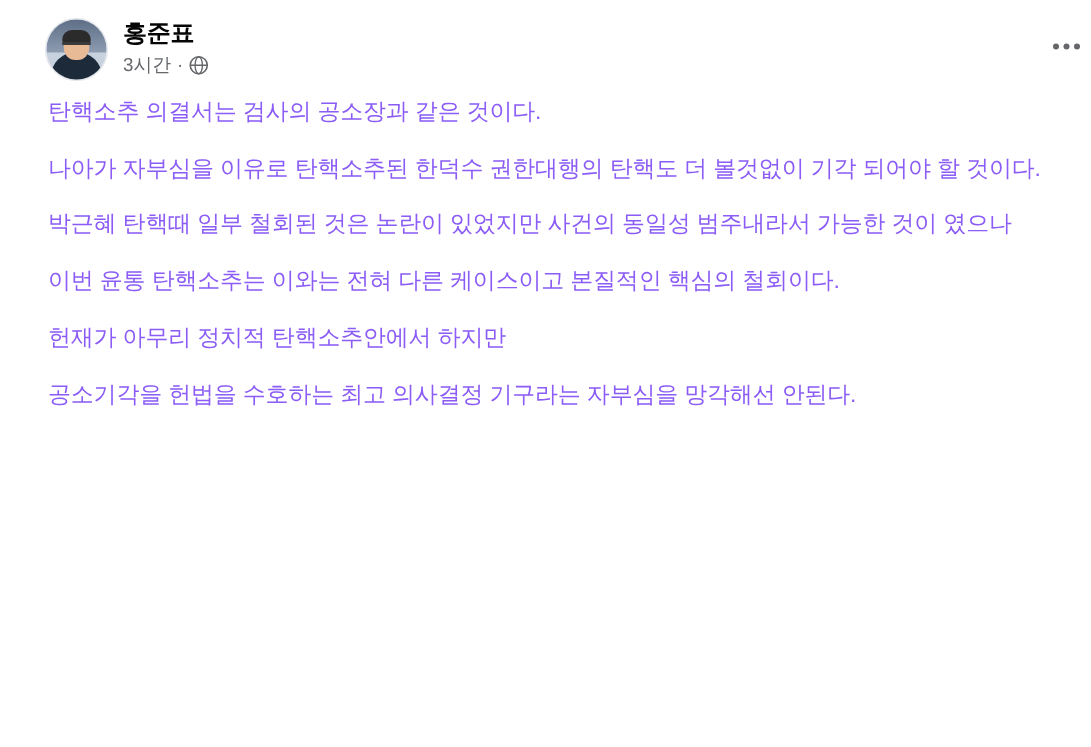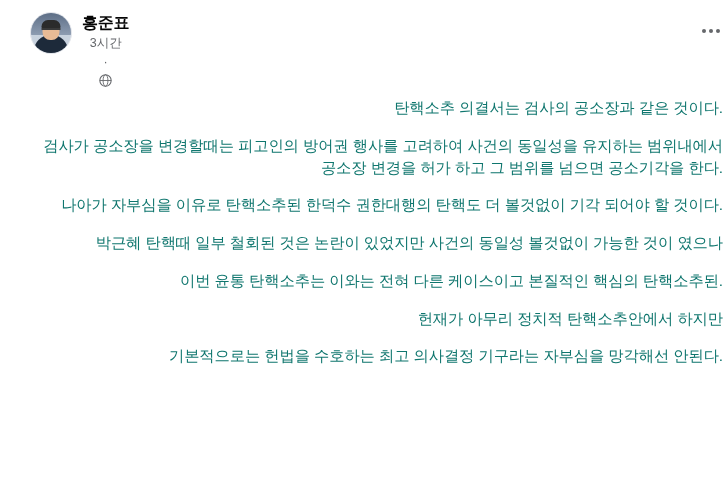--- a/index.html
+++ b/index.html
@@ -94,21 +94,20 @@
     color: #050505;
     letter-spacing: -0.2px;
   }
   .meta {
     margin-top: 4px;
     font-size: 12.5px;
     color: #65676b;
     display: flex;
     align-items: center;
     gap: 4px;
-    flex-direction: column;
   }
   .meta .dot {
     color: #65676b;
     font-size: 12.5px;
   }
   .globe-icon {
     display: inline-block;
     width: 13px;
     height: 13px;
     position: relative;
@@ -135,24 +134,23 @@
     border-radius: 50%;
     background: #65676b;
   }
   .post-body {
     padding: 10px 18px 0 18px;
   }
   .post-body p {
     margin: 0 0 16px 0;
     font-size: 15.3px;
     line-height: 1.42;
-    color: #0f766e;
+    color: #8b5cf6;
     letter-spacing: -0.1px;
     word-break: keep-all;
-    text-align: right;
   }
   .post-body p:last-child {
     margin-bottom: 0;
   }
 </style>
 </head>
 <body>
 
 <div class="post">
 
@@ -183,21 +181,20 @@
 
     <div class="more-btn">
       <span></span>
       <span></span>
       <span></span>
     </div>
   </div>
 
   <div class="post-body">
     <p>탄핵소추 의결서는 검사의 공소장과 같은 것이다.</p>
-    <p>검사가 공소장을 변경할때는 피고인의 방어권 행사를 고려하여 사건의 동일성을 유지하는 범위내에서 공소장 변경을 허가 하고 그 범위를 넘으면 공소기각을 한다.</p>
     <p>나아가 자부심을 이유로 탄핵소추된 한덕수 권한대행의 탄핵도 더 볼것없이 기각 되어야 할 것이다.</p>
-    <p>박근혜 탄핵때 일부 철회된 것은 논란이 있었지만 사건의 동일성 볼것없이 가능한 것이 였으나</p>
-    <p>이번 윤통 탄핵소추는 이와는 전혀 다른 케이스이고 본질적인 핵심의 탄핵소추된.</p>
+    <p>박근혜 탄핵때 일부 철회된 것은 논란이 있었지만 사건의 동일성 범주내라서 가능한 것이 였으나</p>
+    <p>이번 윤통 탄핵소추는 이와는 전혀 다른 케이스이고 본질적인 핵심의 철회이다.</p>
     <p>헌재가 아무리 정치적 탄핵소추안에서 하지만</p>
-    <p>기본적으로는 헌법을 수호하는 최고 의사결정 기구라는 자부심을 망각해선 안된다.</p>
+    <p>공소기각을 헌법을 수호하는 최고 의사결정 기구라는 자부심을 망각해선 안된다.</p>
   </div>
 
 </div>
 
 </body></html>

